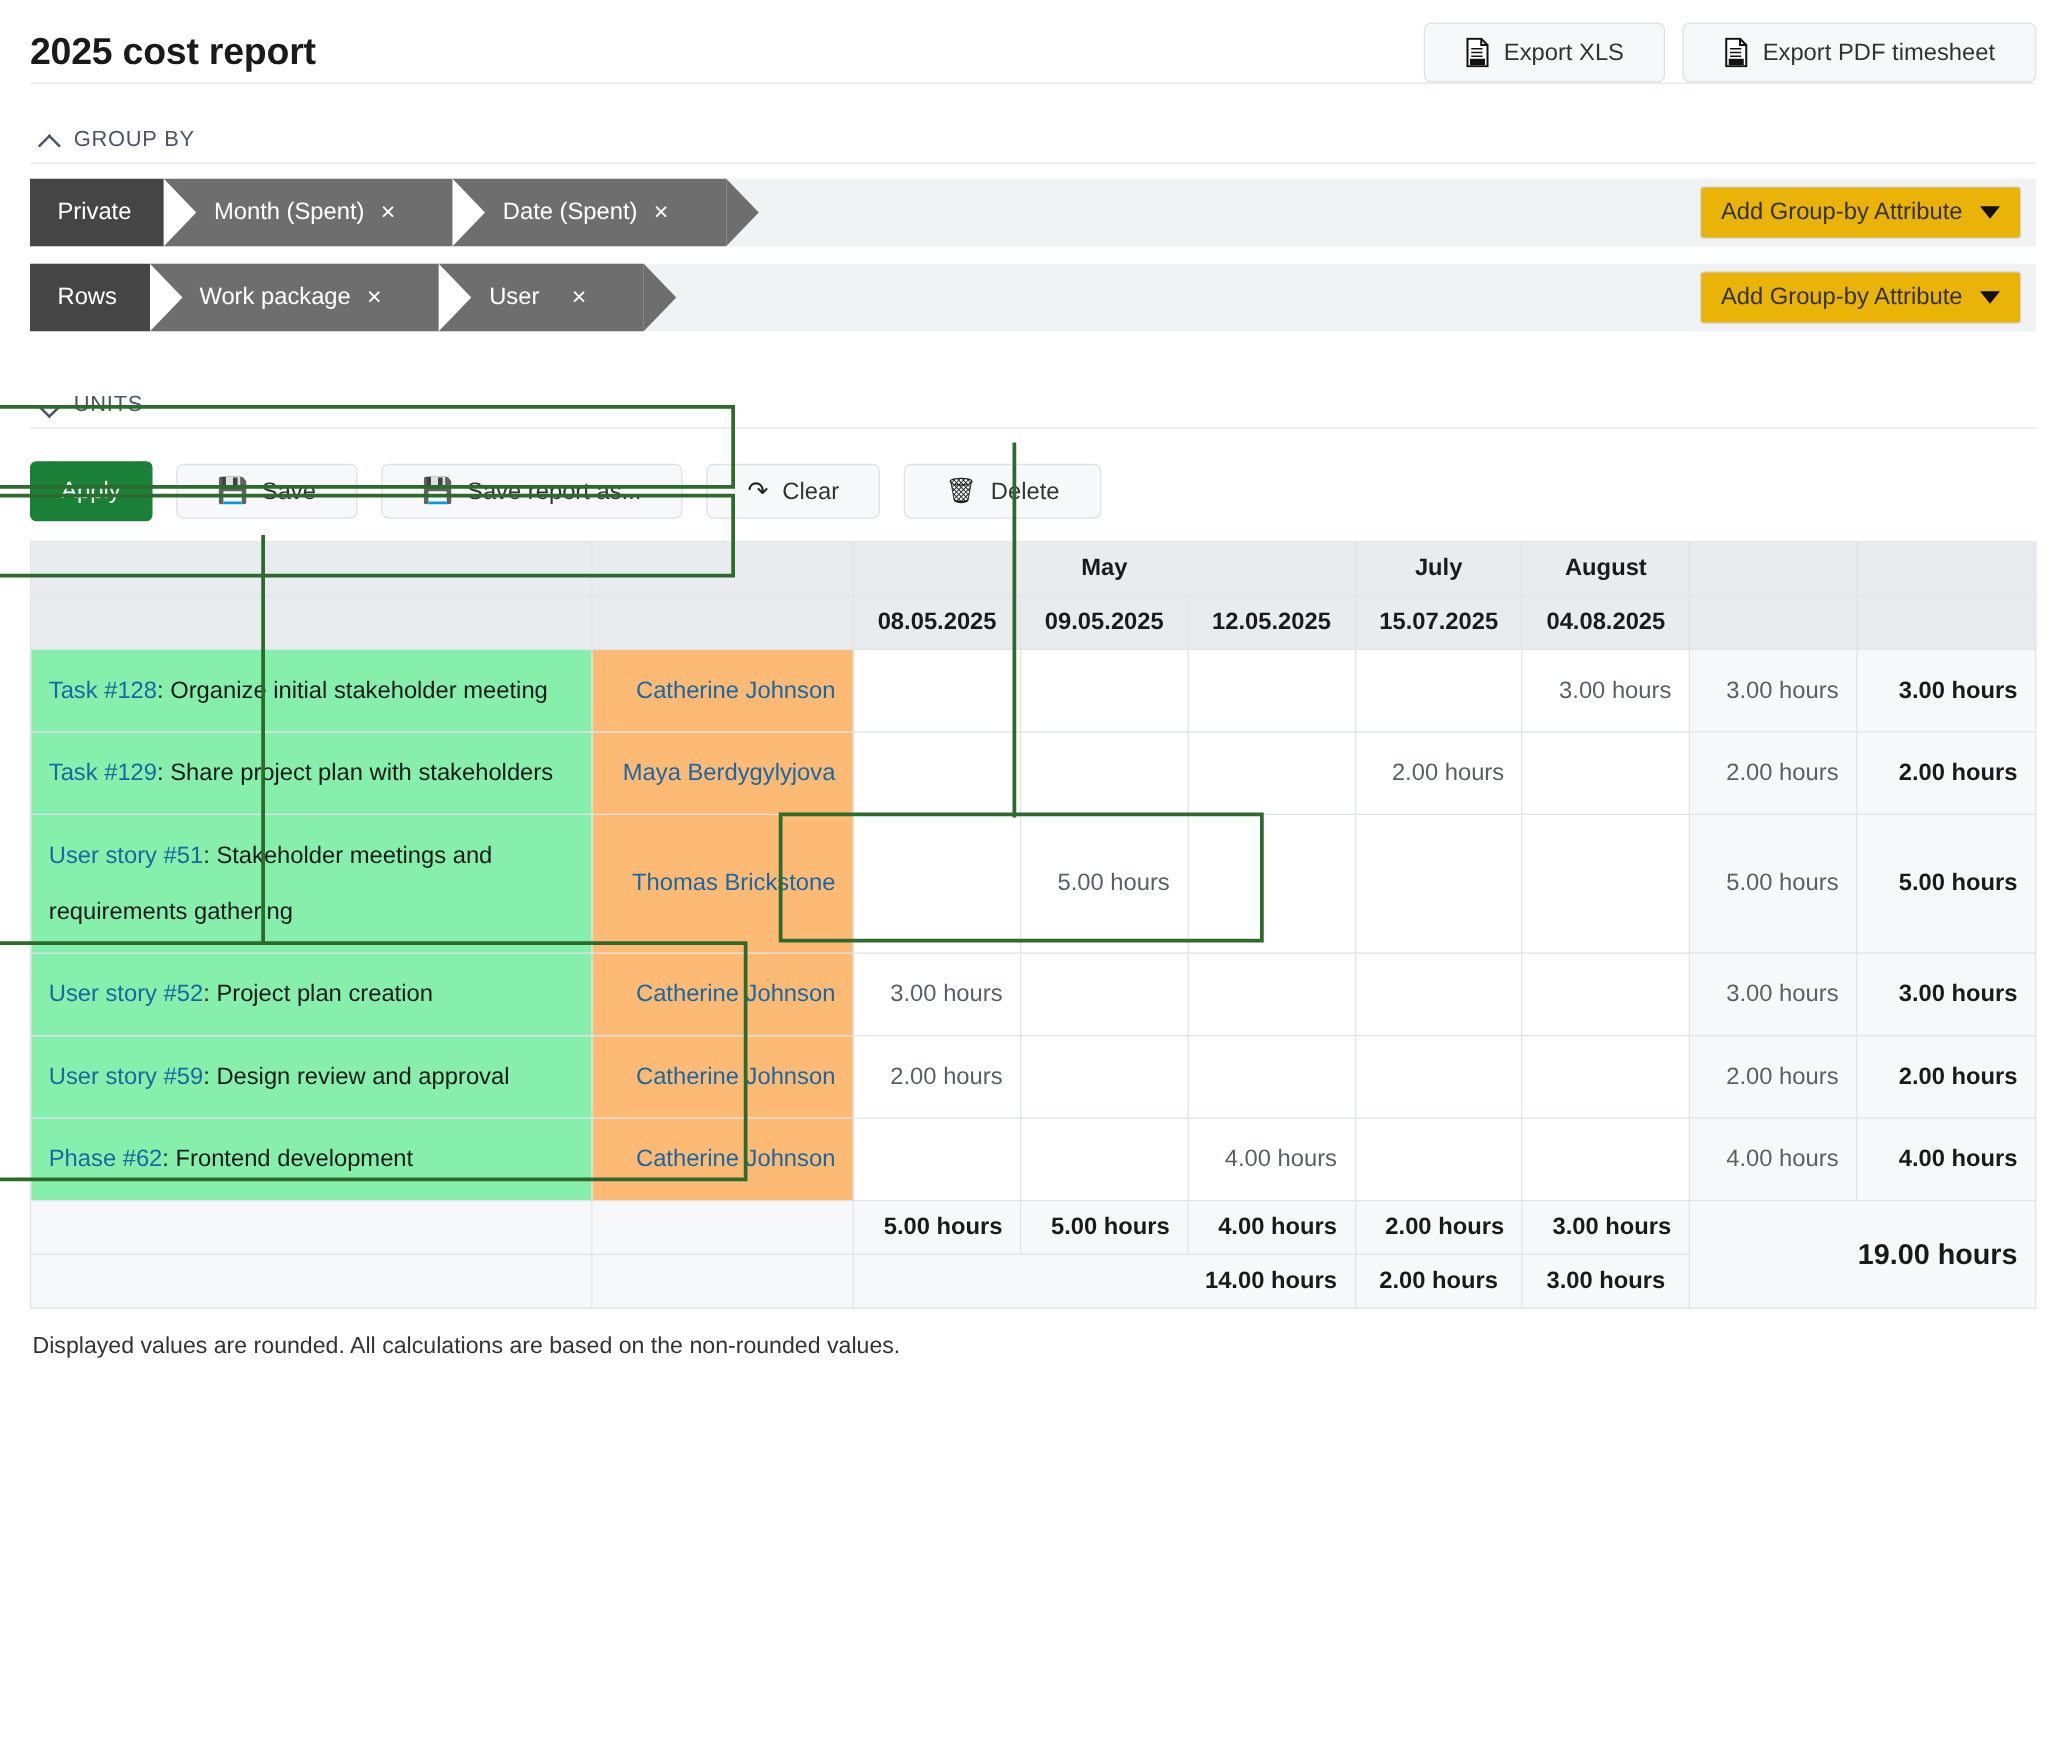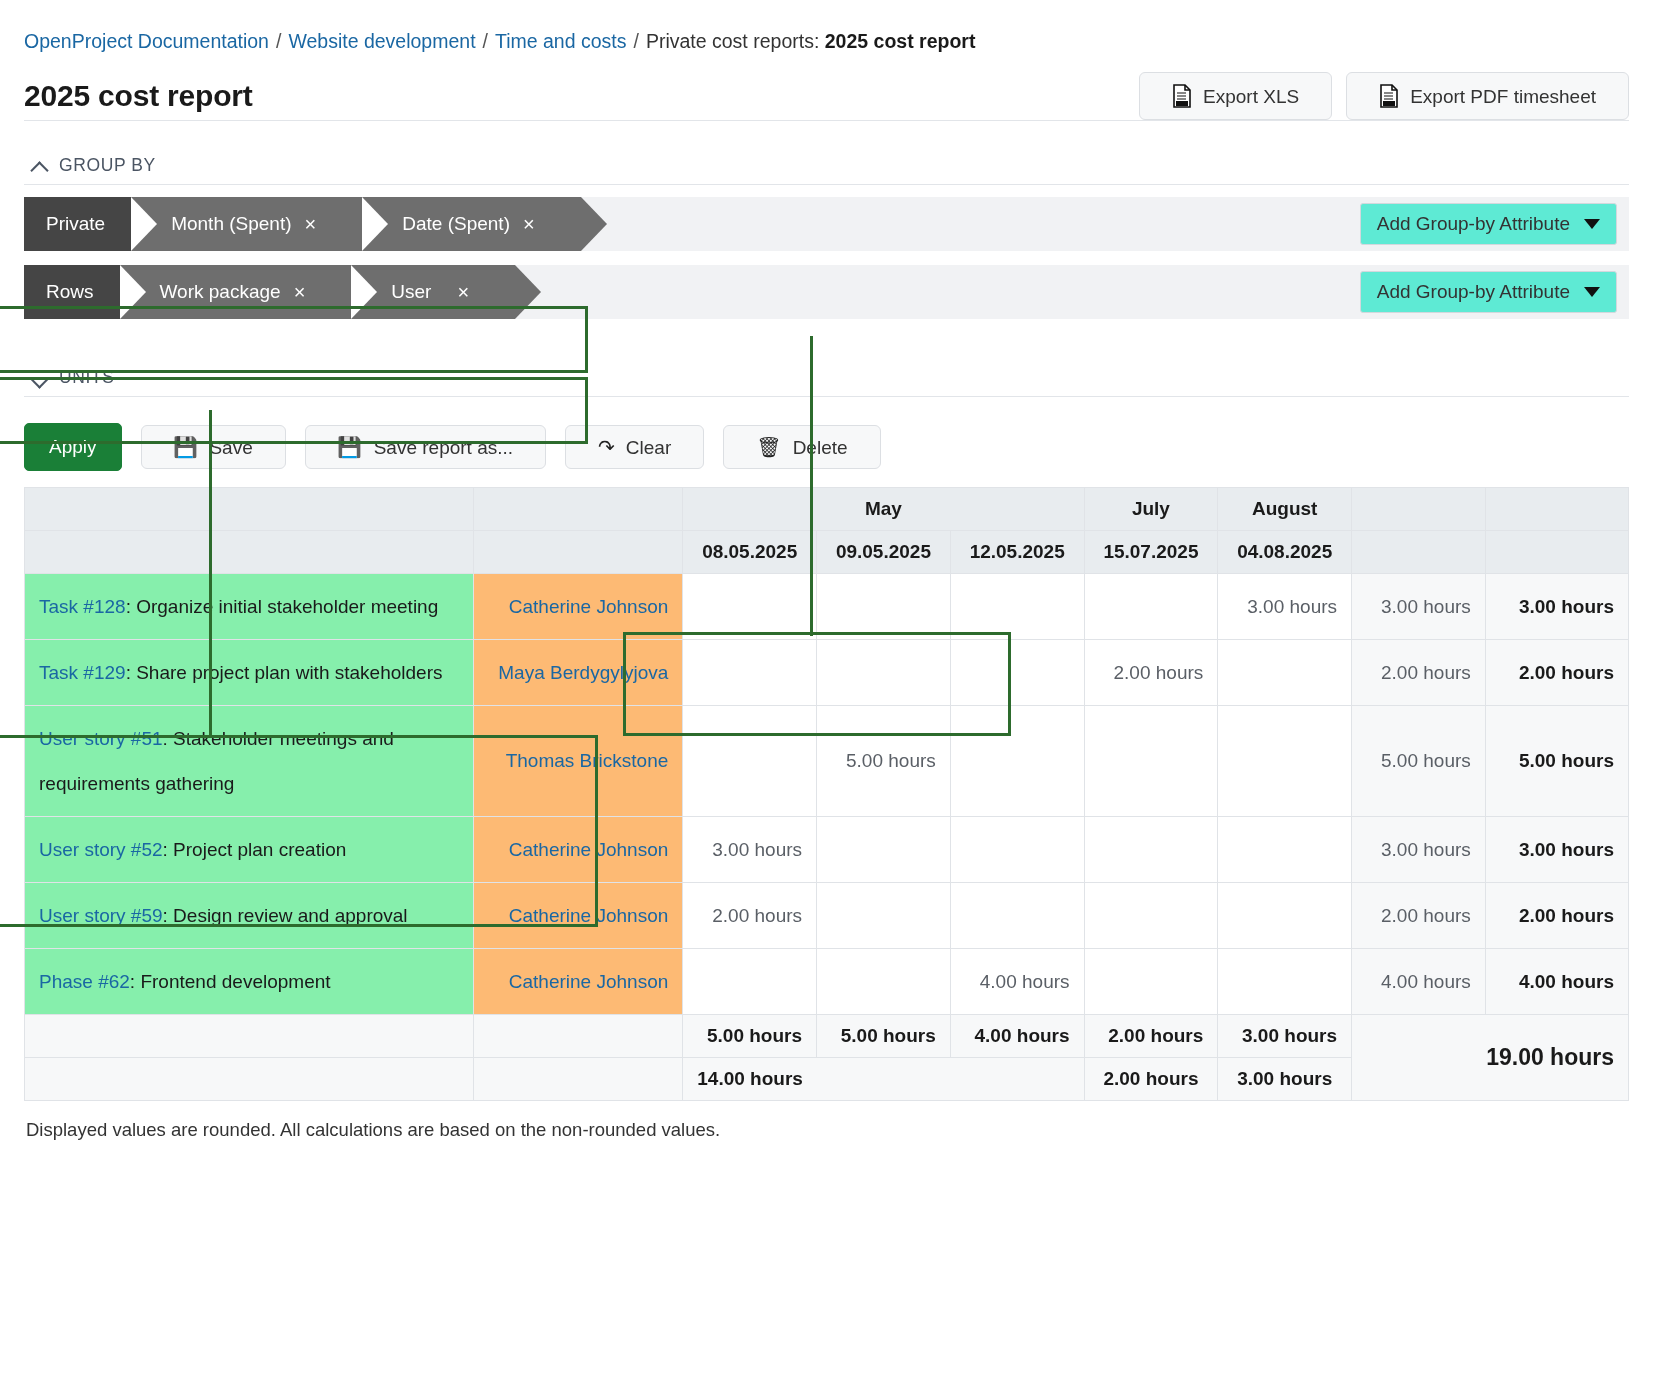--- a/index.html
+++ b/index.html
@@ -95,21 +95,21 @@
     border-left: 26px solid #ffffff;
     z-index: 2;
   }
   .chip .x {
     margin-left: 13px; font-size: 20px; color: #ffffff; cursor: pointer;
     position: relative; z-index: 3;
   }
   .chip.attr.wide-x .x { margin-left: 26px; }
 
   .addattr {
-    background: #5eead4; border: 1px solid #d3d8dd; border-radius: 3px;
+    background: #eab308; border: 1px solid #d3d8dd; border-radius: 3px;
     font-size: 19px; color: #333; padding: 9px 16px;
     display: inline-flex; align-items: center; gap: 14px;
     margin-right: 12px; cursor: pointer; white-space: nowrap;
   }
   .caret {
     width: 0; height: 0;
     border-left: 8px solid transparent; border-right: 8px solid transparent;
     border-top: 10px solid #111;
   }
 
@@ -150,23 +150,20 @@
 
   
   .ann { position: absolute; border: 3px solid #2d6b2d; pointer-events: none; z-index: 50; }
   .annline { position: absolute; background: #2d6b2d; pointer-events: none; z-index: 49; }
 </style>
 </head>
 <body>
 
 <div class="page">
 
-  <div class="breadcrumb">
-    <a href="#">OpenProject Documentation</a><span class="sep">/</span><a href="#">Website development</a><span class="sep">/</span><a href="#">Time and costs</a><span class="sep">/</span><span class="plain">Private cost reports:</span> <span class="current">2025 cost report</span>
-  </div>
 
   <div class="title-row">
     <h1 class="page-title">2025 cost report</h1>
     <div class="title-actions">
       <button class="btn">
         <span>
           <svg class="doc-icon" viewBox="0 0 20 24" xmlns="http://www.w3.org/2000/svg">
             <path d="M2 1h11l5 5v17H2z" fill="#fff" stroke="#111" stroke-width="1.6"></path>
             <path d="M13 1v5h5" fill="none" stroke="#111" stroke-width="1.6"></path>
             <path d="M5 9h9M5 12h9M5 15h9" stroke="#111" stroke-width="1.2"></path>
@@ -371,21 +368,21 @@
         <td>5.00 hours</td>
         <td>5.00 hours</td>
         <td>4.00 hours</td>
         <td>2.00 hours</td>
         <td>3.00 hours</td>
         <td class="grand" rowspan="2" colspan="2">19.00 hours</td>
       </tr>
       <tr class="tot">
         <td class="blanktot"></td>
         <td class="blanktot"></td>
-        <td colspan="3" style="text-align:left">14.00 hours</td>
+        <td colspan="3" style="text-align:right">14.00 hours</td>
         <td style="text-align:center">2.00 hours</td>
         <td style="text-align:center">3.00 hours</td>
       </tr>
     </tbody>
   </table>
 
   <div class="footnote">Displayed values are rounded. All calculations are based on the non-rounded values.</div>
 
   <div class="ann" style="left:-23px; top:306px; width:611px; height:67px;"></div>
   <div class="ann" style="left:-23px; top:377px; width:611px; height:67px;"></div>

